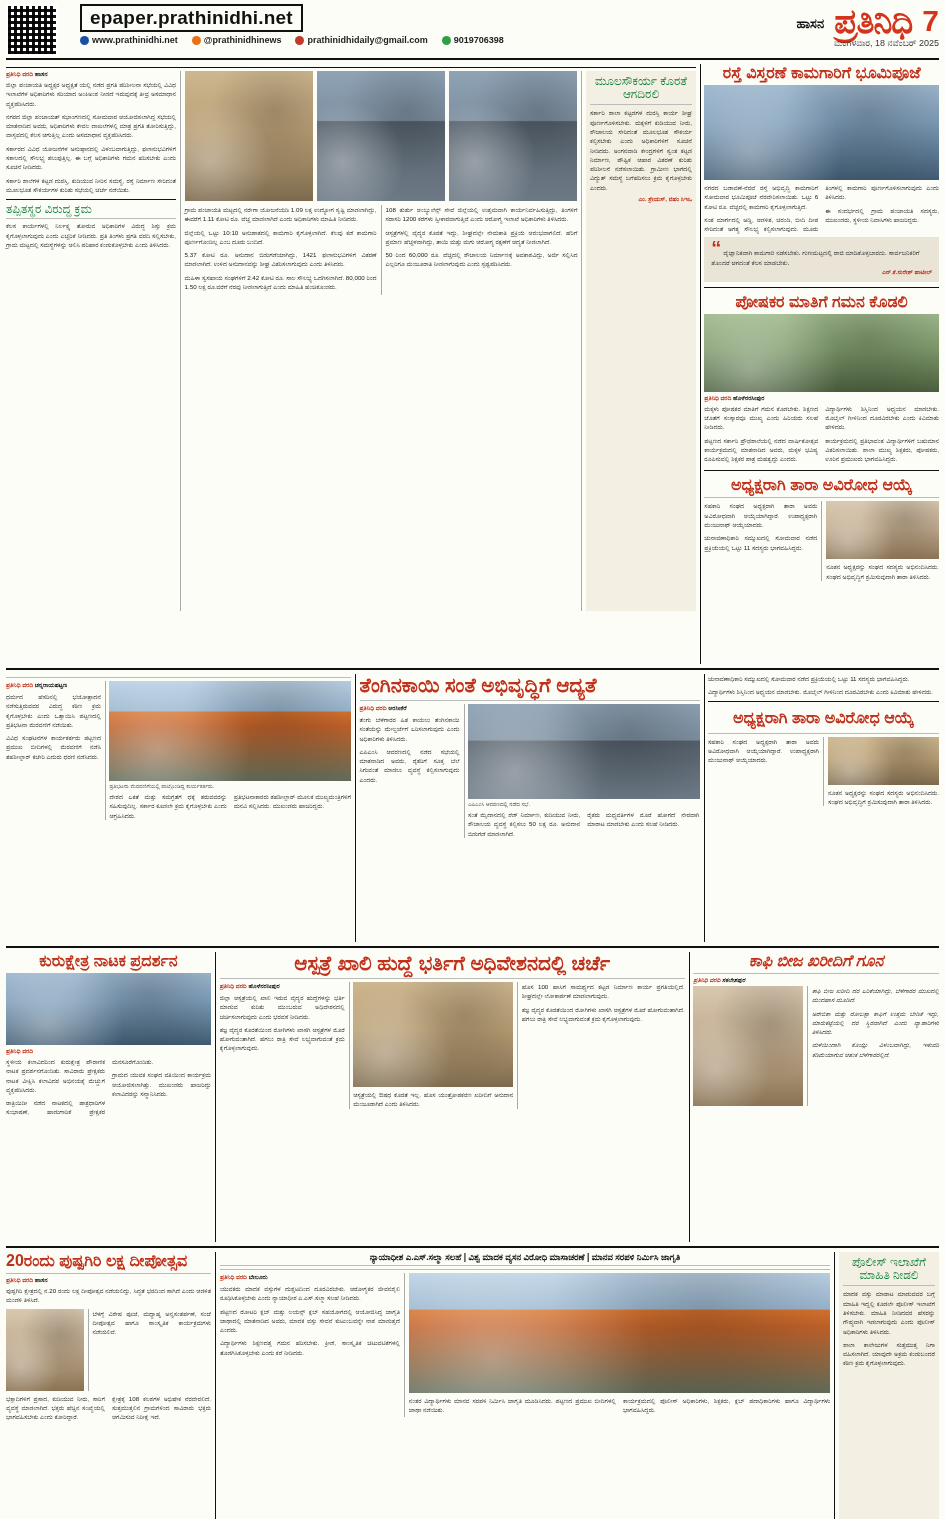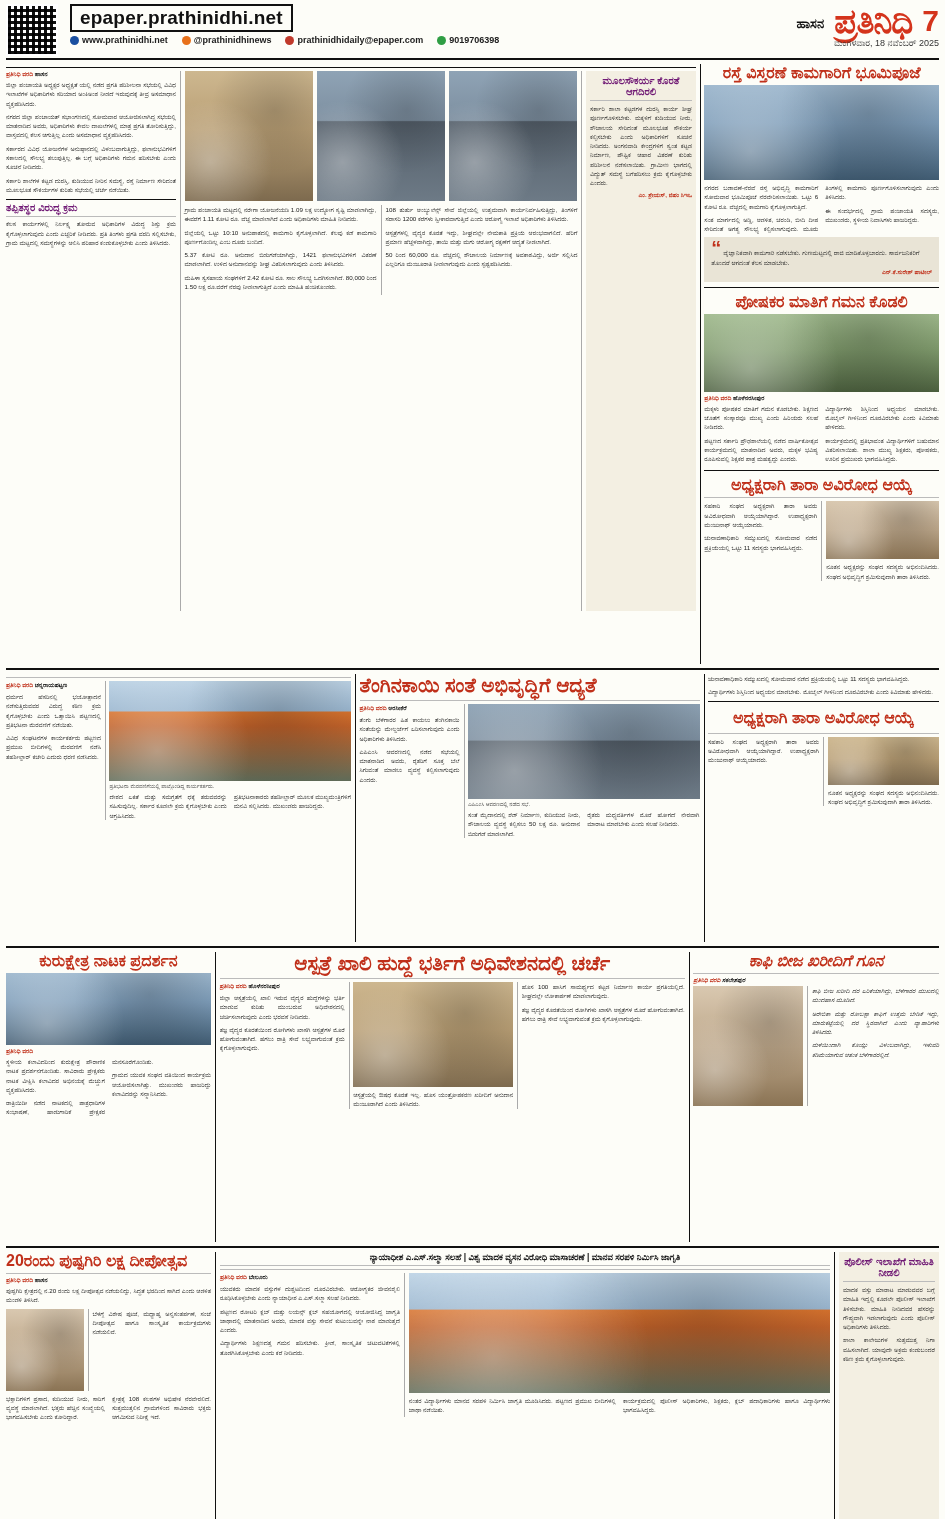--- a/index.html
+++ b/index.html
@@ -7,21 +7,21 @@
   body {
     width: 945px; height: 1519px;
     background: #fdfdf8;
     font-family: "Liberation Sans", sans-serif;
     color: #111;
     overflow: hidden;
   }
   .page { width:945px; height:1519px; position:relative; padding:4px 6px; }
 
   
-  .masthead { display:flex; align-items:flex-start; gap:12px; border-bottom:2px solid #111; padding-bottom:2px; }
+  .masthead { display:flex; align-items:flex-start; gap:22px; border-bottom:2px solid #111; padding-bottom:2px; }
   .qr { width:52px; height:52px; flex:0 0 52px; background:
       repeating-linear-gradient(90deg,#111 0 3px,#fff 3px 6px),
       repeating-linear-gradient(0deg,#111 0 3px,transparent 3px 6px);
       background-blend-mode:multiply; border:2px solid #fff; }
   .mast-mid { flex:1 1 auto; }
   .epaper-box { display:inline-block; border:2px solid #111; padding:1px 8px; font-size:19px; font-weight:bold; letter-spacing:.2px; }
   .mast-links { display:flex; gap:14px; font-size:9px; color:#222; margin-top:3px; align-items:center; flex-wrap:wrap;}
   .mast-links span { display:flex; align-items:center; gap:3px; }
   .dot-ic { width:9px;height:9px;border-radius:50%;background:#e8711a;display:inline-block; }
   .dot-ic.blue{background:#1a4fa0;} .dot-ic.red{background:#c0392b;} .dot-ic.green{background:#2f9e44;}
@@ -31,21 +31,21 @@
   .pageno { font-size:30px; font-weight:bold; color:#d4341c; }
   .dateline { font-size:9px; color:#333; }
 
   
   .rule-h { border-top:1px solid #111; margin:3px 0; }
   .rule-thin { border-top:1px solid #bbb; }
 
   .headline-xl { font-size:33px; font-weight:bold; color:#c0301a; text-align:center; line-height:1.05; letter-spacing:-.5px; }
   .headline-lg { font-size:20px; font-weight:bold; color:#c0301a; }
   .headline-md { font-size:16px; font-weight:bold; color:#c0301a; }
-  .headline-sm { font-size:10px; font-weight:bold; color:#701a75; }
+  .headline-sm { font-size:12px; font-weight:normal; color:#15803d; }
   .sub-deck { font-size:12.5px; font-weight:bold; text-align:center; color:#111; }
   .deck-red { color:#c0301a; }
 
   .body-txt { font-size:6.2px; line-height:1.5; text-align:justify; color:#1a1a1a; hyphens:auto; }
   .byline { font-size:6px; color:#c0301a; font-weight:bold; }
   .byline .blk { color:#111; }
 
   .photo { background:#b9c4cb; position:relative; overflow:hidden; border:0; }
   .photo::after{ content:""; position:absolute; inset:0;
     background:
@@ -90,21 +90,21 @@
         <span>
             <i class="dot-ic blue"></i>
             <b>www.prathinidhi.net</b>
           </span>
         <span>
             <i class="dot-ic"></i>
             <b>@prathinidhinews</b>
           </span>
         <span>
             <i class="dot-ic red"></i>
-            <b>prathinidhidaily@epaper.com</b>
+            <b>prathinidhidaily@gmail.com</b>
           </span>
         <span>
             <i class="dot-ic green"></i>
             <b>9019706398</b>
           </span>
       </div>
     </div>
     <div class="mast-right">
       <div style="display:flex;align-items:flex-end;justify-content:flex-end;gap:10px;">
         <div class="city" style="padding-bottom:6px;">ಹಾಸನ</div>

